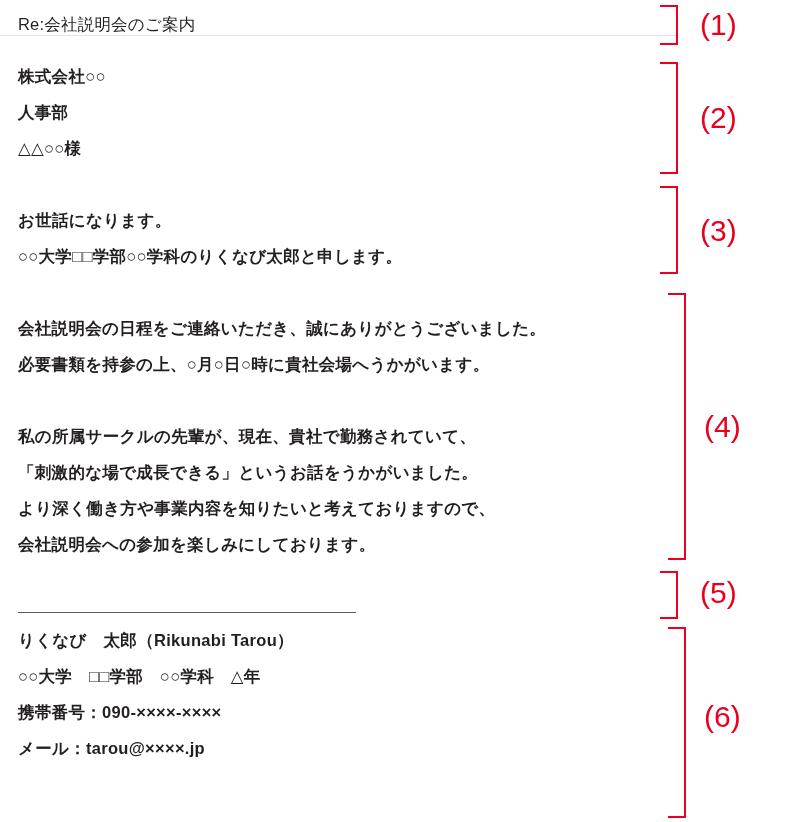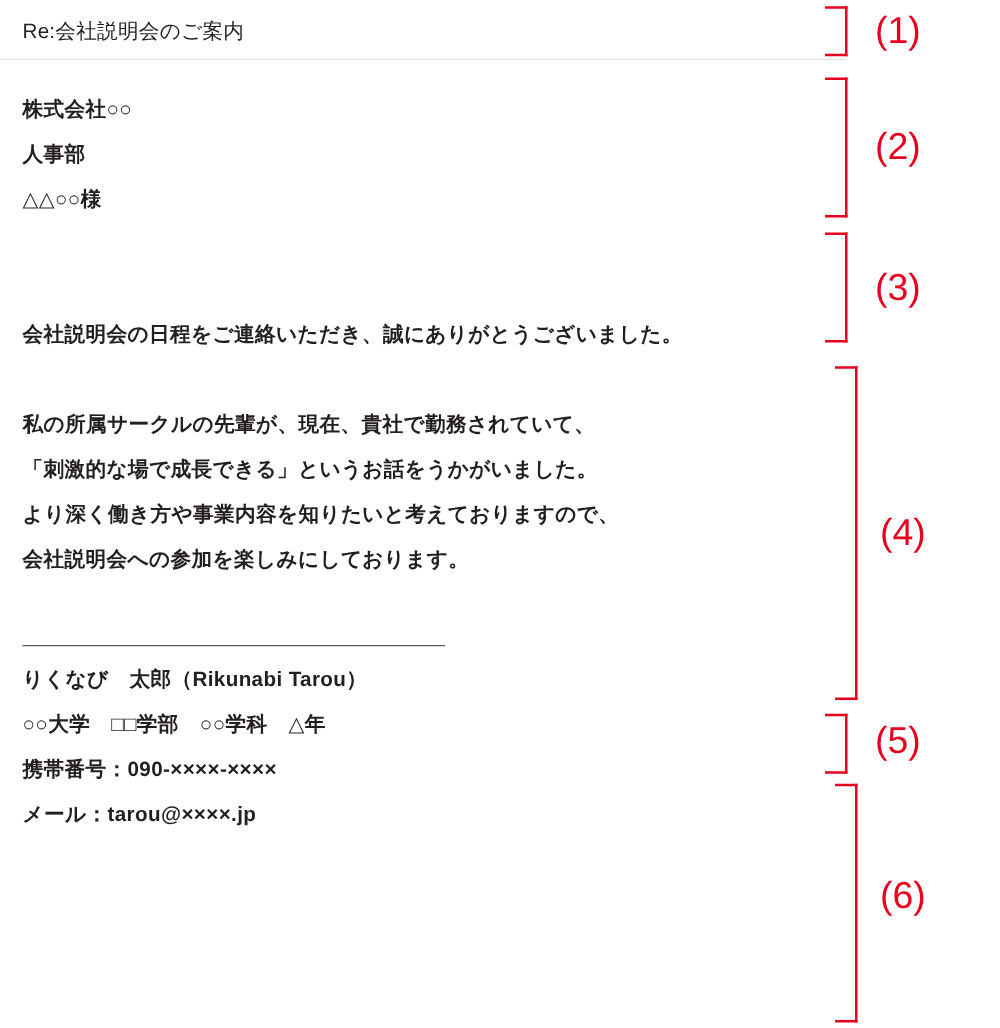--- a/index.html
+++ b/index.html
@@ -22,21 +22,21 @@
   .email {
     position: absolute;
     left: 0;
     top: 0;
     width: 678px;
     height: 822px;
     box-sizing: border-box;
   }
   .subject-row {
     box-sizing: border-box;
-    height: 48px;
+    height: 36px;
     padding: 14px 0 0 18px;
     border-bottom: 1px solid #e3e3e3;
     font-size: 16.5px;
     color: #231f20;
     letter-spacing: 0.2px;
   }
   .body-area {
     padding: 22px 0 0 18px;
     font-size: 16.5px;
     line-height: 36px;
@@ -87,25 +87,30 @@
     <div class="body-area">
 
       <div class="block">
         <div class="line">株式会社○○</div>
         <div class="line">人事部</div>
         <div class="line">△△○○様</div>
       </div>
 
       <div class="blank"></div>
 
+      <div class="block">
+        <div class="line">お世話になります。</div>
+        <div class="line">○○大学□□学部○○学科のりくなび太郎と申します。</div>
+      </div>
 
       <div class="blank"></div>
 
       <div class="block">
         <div class="line">会社説明会の日程をご連絡いただき、誠にありがとうございました。</div>
+        <div class="line">必要書類を持参の上、○月○日○時に貴社会場へうかがいます。</div>
       </div>
 
       <div class="blank"></div>
 
       <div class="block">
         <div class="line">私の所属サークルの先輩が、現在、貴社で勤務されていて、</div>
         <div class="line">「刺激的な場で成長できる」というお話をうかがいました。</div>
         <div class="line">より深く働き方や事業内容を知りたいと考えておりますので、</div>
         <div class="line">会社説明会への参加を楽しみにしております。</div>
       </div>

